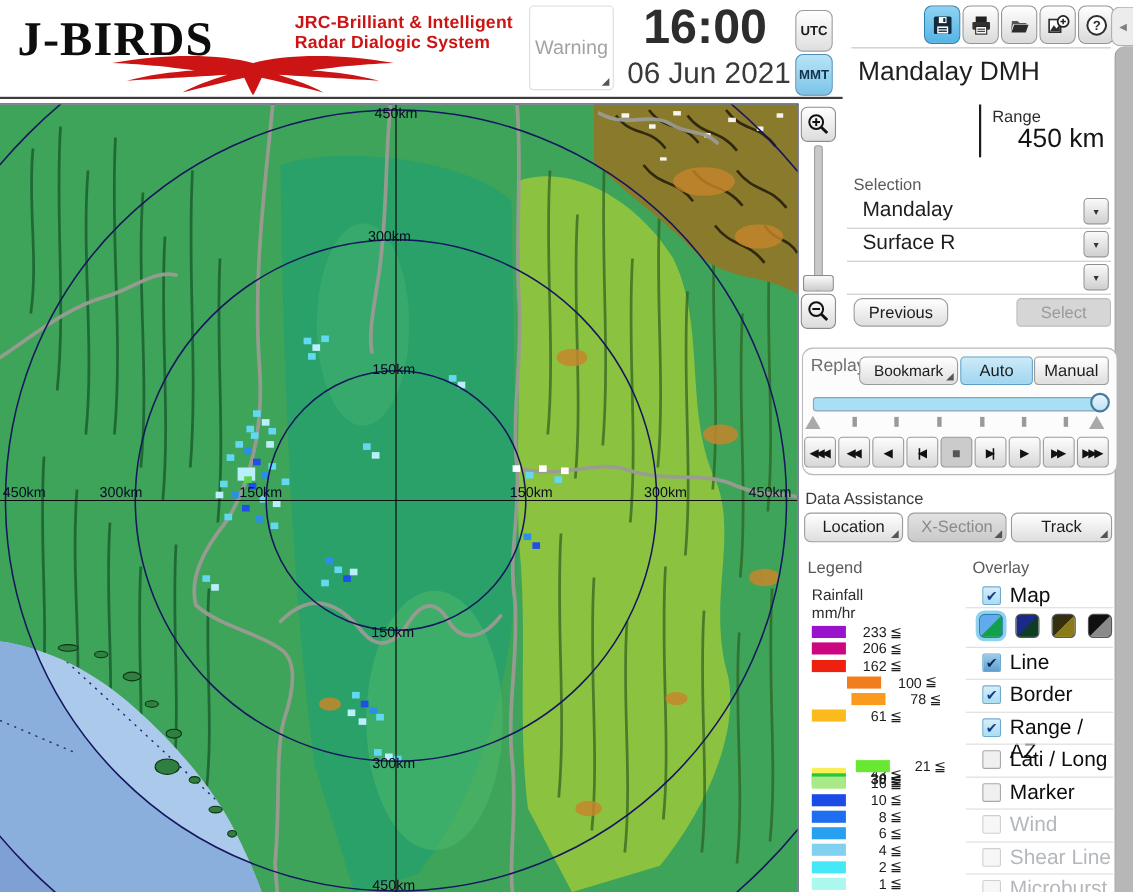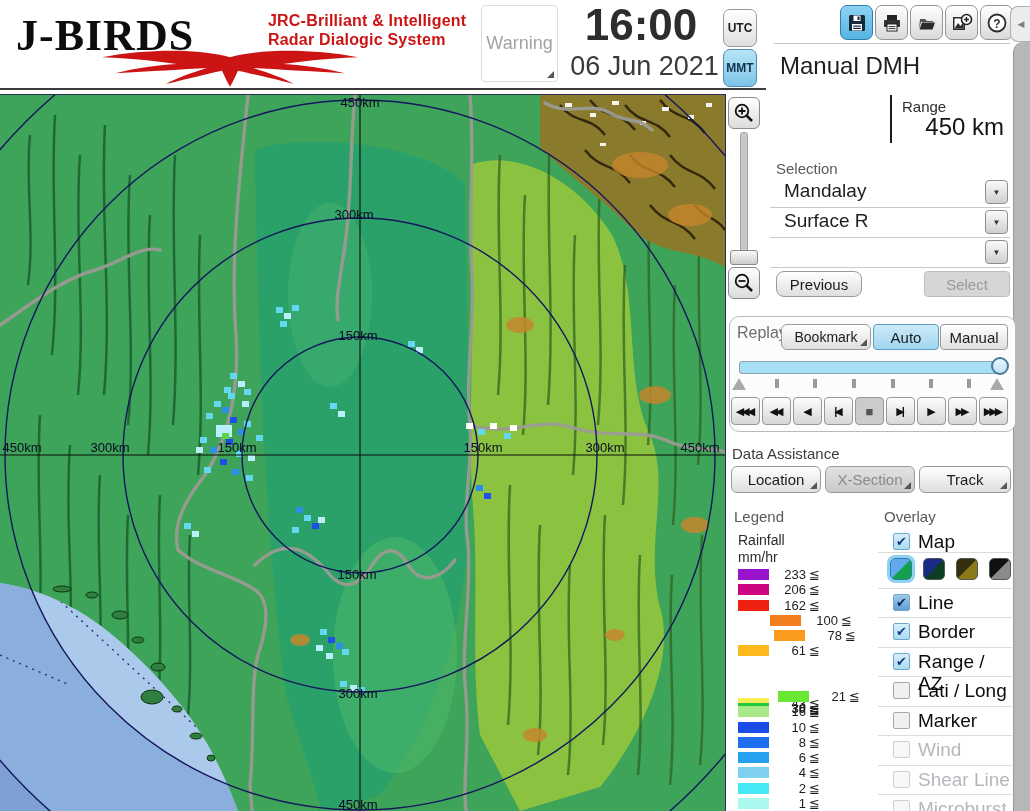--- a/index.html
+++ b/index.html
@@ -170,21 +170,21 @@
     </svg>
   </div>
   <div class="iconbtn" style="left:980px;">
     <svg width="22" height="22" viewBox="0 0 22 22">
       <circle cx="11" cy="11" r="8.5" fill="#fff" stroke="#2e2e2e" stroke-width="1.8"></circle>
       <text x="11" y="15.5" text-anchor="middle" font-size="12" font-weight="bold" fill="#2e2e2e">?</text>
     </svg>
   </div>
 
   <div id="toolbar-divider"></div>
-  <div id="station-name">Manual DMH</div>
+  <div id="station-name">Mandalay DMH</div>
 </div>
 <div id="header-underline"></div>
 
 <div id="edge-tab">
     <span>◀</span>
   </div>
 <div id="edge-strip"></div>
 
 <div id="range-divider"></div>
 <div id="range-label" class="plabel">Range</div>

